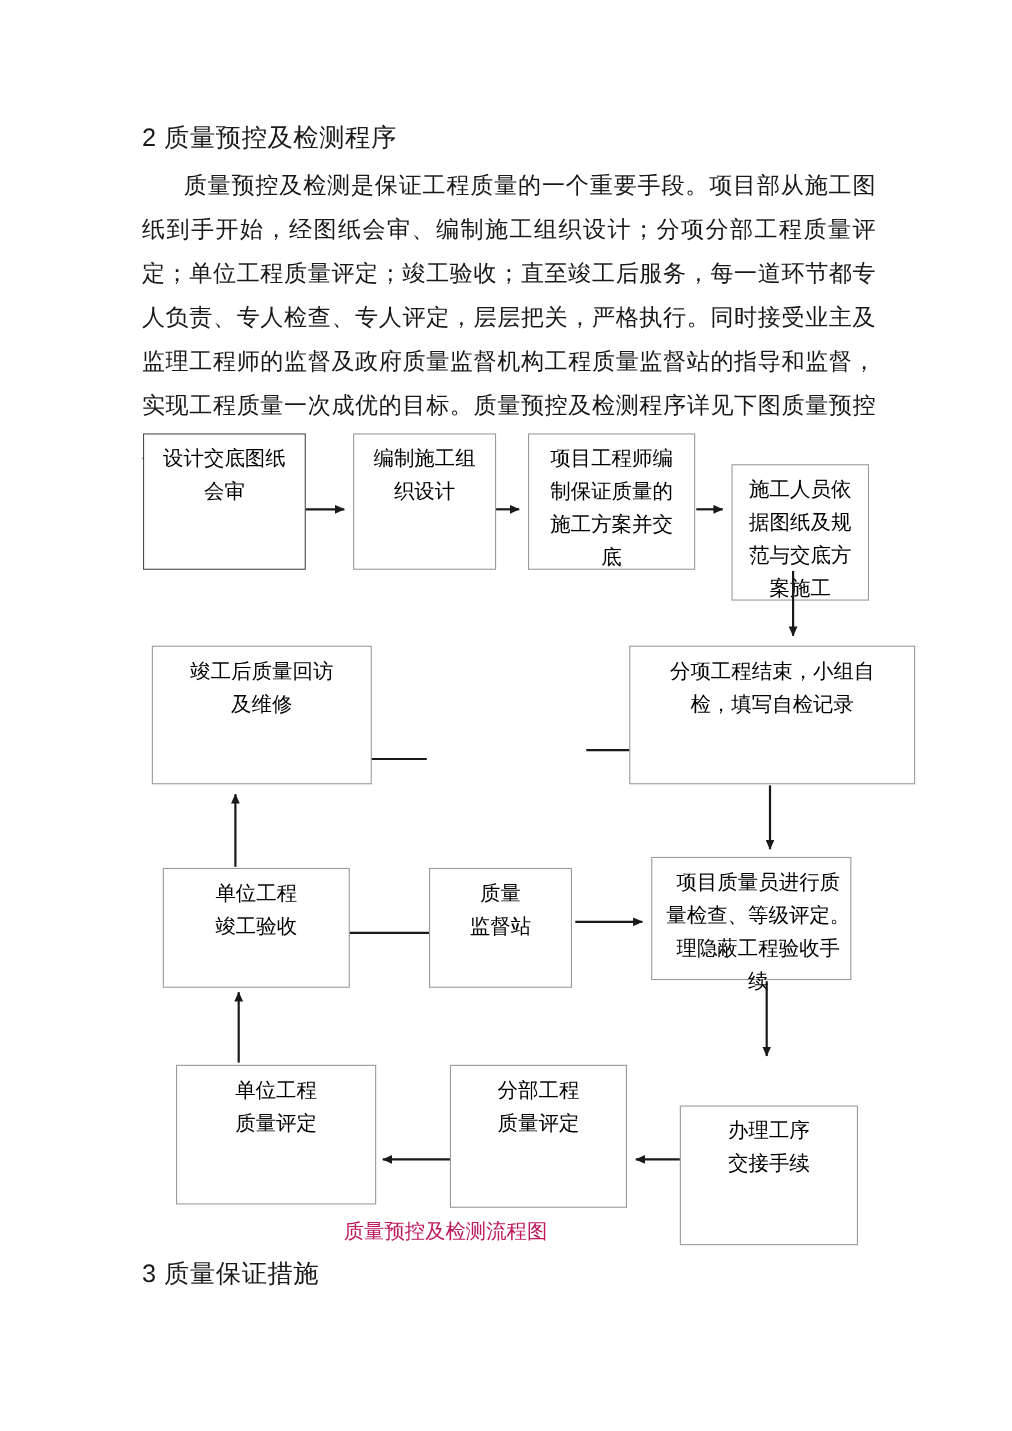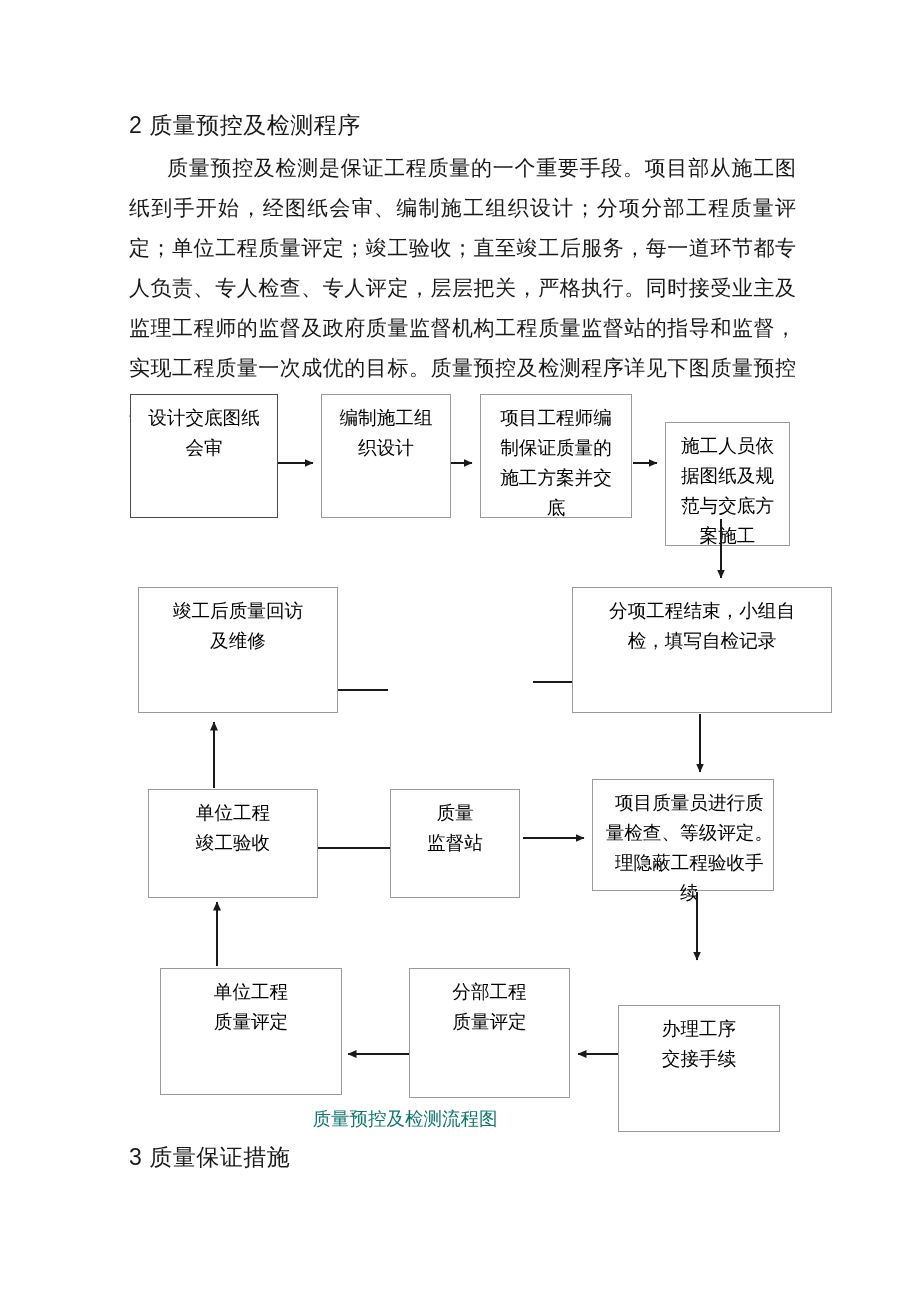--- a/index.html
+++ b/index.html
@@ -42,21 +42,21 @@
     font-family: "Liberation Serif", "DejaVu Serif", serif;
   }
 
   .figure-caption {
     position: absolute;
     left: 0;
     top: 1106px;
     width: 810px;
     text-align: center;
     font-size: 18.5px;
-    color: #0f766e;
+    color: #be185d;
   }
 
   
   #flowchart {
     position: absolute;
     left: 0;
     top: 0;
     width: 920px;
     height: 1301px;
     pointer-events: none;

